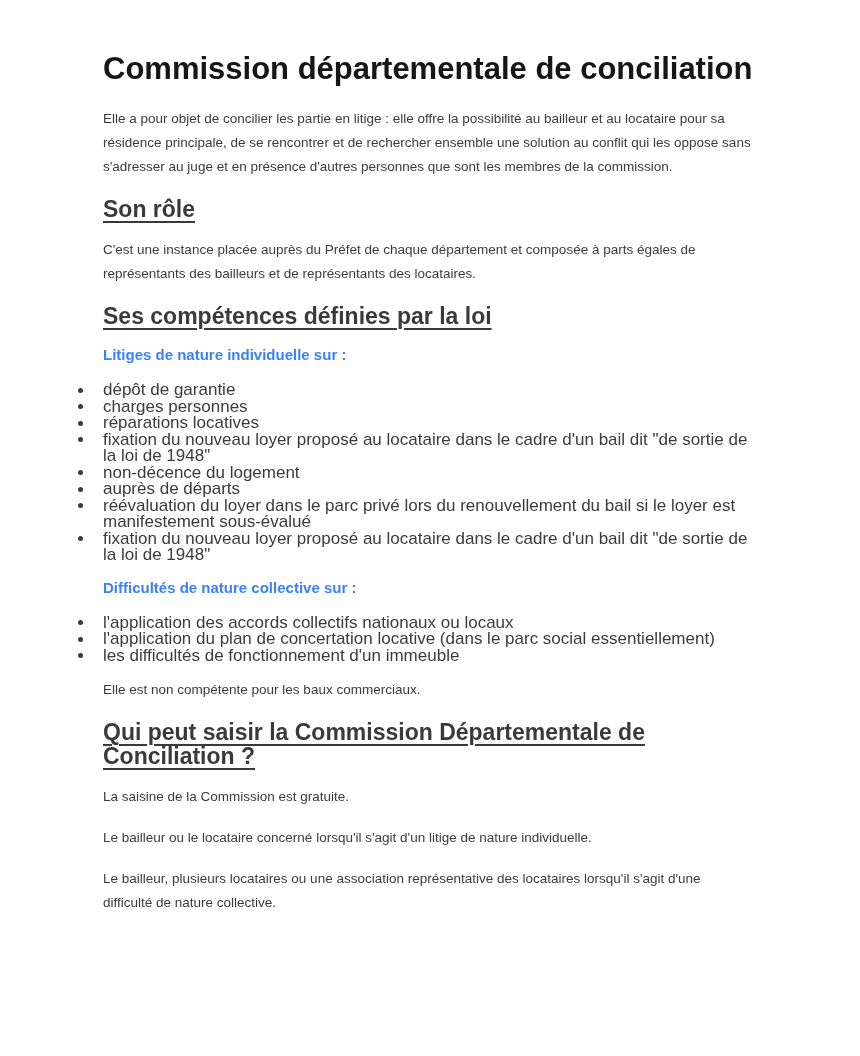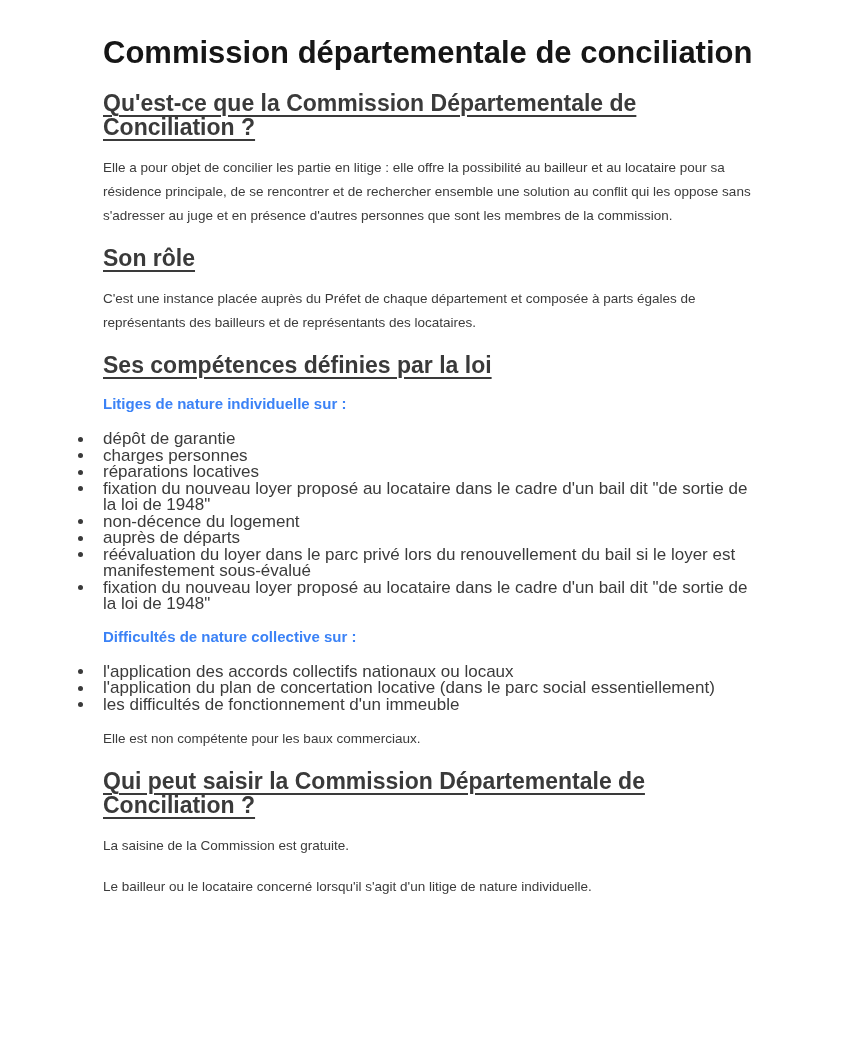--- a/index.html
+++ b/index.html
@@ -9,21 +9,21 @@
   }
   body {
     width: 860px;
     height: 1056px;
     font-family: "Liberation Sans", sans-serif;
     color: #3b3b3b;
     overflow: hidden;
   }
   .doc {
     width: 650px;
-    padding: 36px 107px 0 103px;
+    padding: 52px 107px 0 103px;
   }
   h1.title {
     font-size: 31px;
     line-height: 33px;
     font-weight: bold;
     color: #161616;
     margin: 0 0 22px 0;
   }
   h2.section-heading {
     font-size: 23px;
@@ -68,21 +68,20 @@
     background: #3a3a3a;
   }
 </style>
 </head>
 <body>
 
 <div class="doc">
 
   <h1 class="title">Commission départementale de conciliation</h1>
 
-  <h2 class="section-heading">Qu'est-ce que la Commission Départementale de Conciliation ?</h2>
   <p class="body-text">Elle a pour objet de concilier les partie en litige : elle offre la possibilité au bailleur et au locataire pour sa résidence principale, de se rencontrer et de rechercher ensemble une solution au conflit qui les oppose sans s'adresser au juge et en présence d'autres personnes que sont les membres de la commission.</p>
 
   <h2 class="section-heading">Son rôle</h2>
   <p class="body-text">C'est une instance placée auprès du Préfet de chaque département et composée à parts égales de représentants des bailleurs et de représentants des locataires.</p>
 
   <h2 class="section-heading">Ses compétences définies par la loi</h2>
 
   <h3 class="sub-heading">Litiges de nature individuelle sur :</h3>
   <ul class="bullet-list">
     <li>dépôt de garantie</li>
@@ -100,14 +99,15 @@
     <li>l'application des accords collectifs nationaux ou locaux</li>
     <li>l'application du plan de concertation locative (dans le parc social essentiellement)</li>
     <li>les difficultés de fonctionnement d'un immeuble</li>
   </ul>
 
   <p class="body-text">Elle est non compétente pour les baux commerciaux.</p>
 
   <h2 class="section-heading">Qui peut saisir la Commission Départementale de Conciliation ?</h2>
   <p class="body-text">La saisine de la Commission est gratuite.</p>
   <p class="body-text">Le bailleur ou le locataire concerné lorsqu'il s'agit d'un litige de nature individuelle.</p>
+  <p class="body-text">Le bailleur, plusieurs locataires ou une association représentative des locataires lorsqu'il s'agit d'une difficulté de nature collective.</p>
 
 </div>
 
 </body></html>

